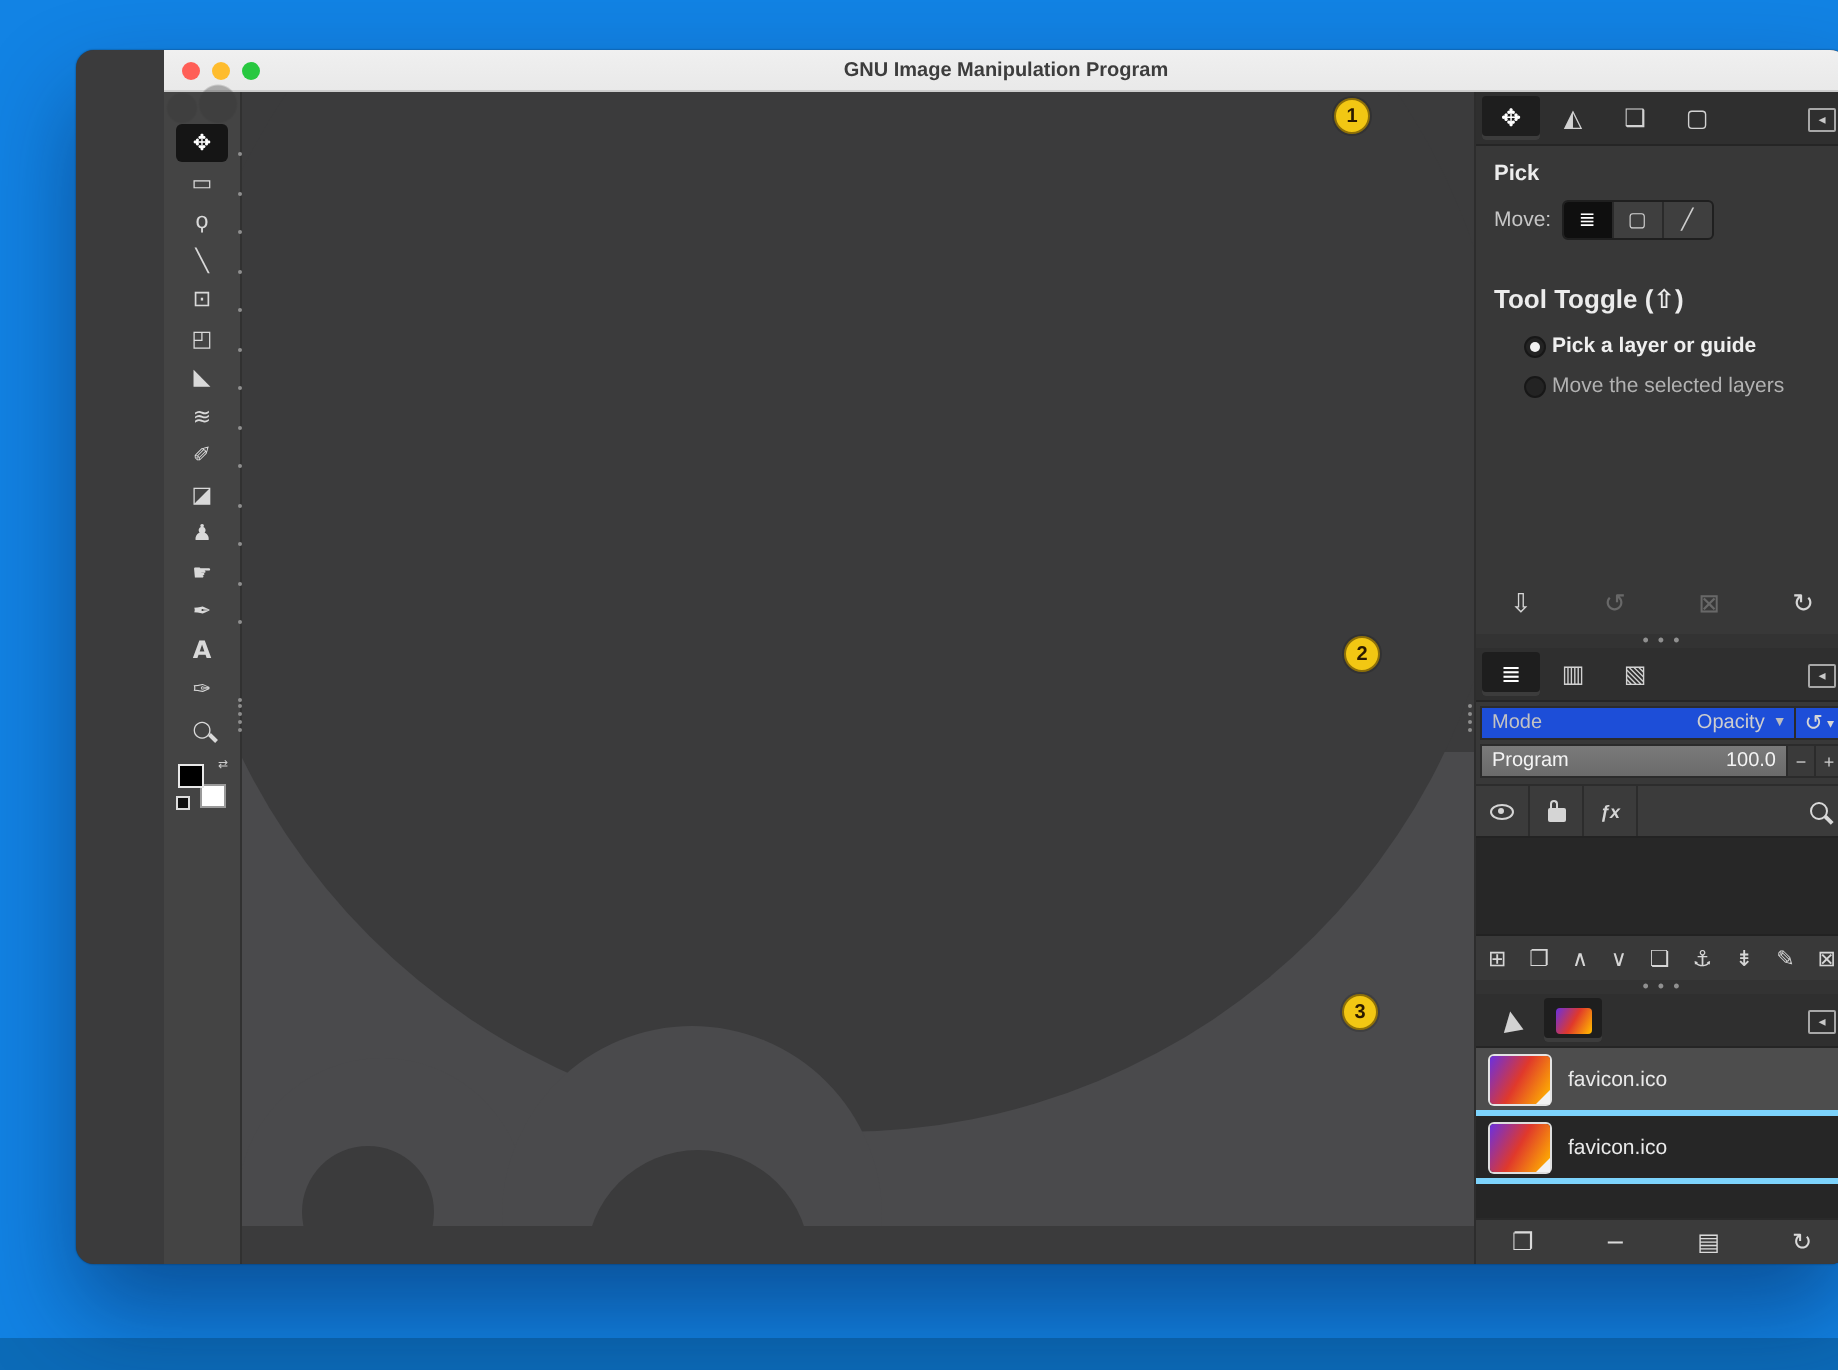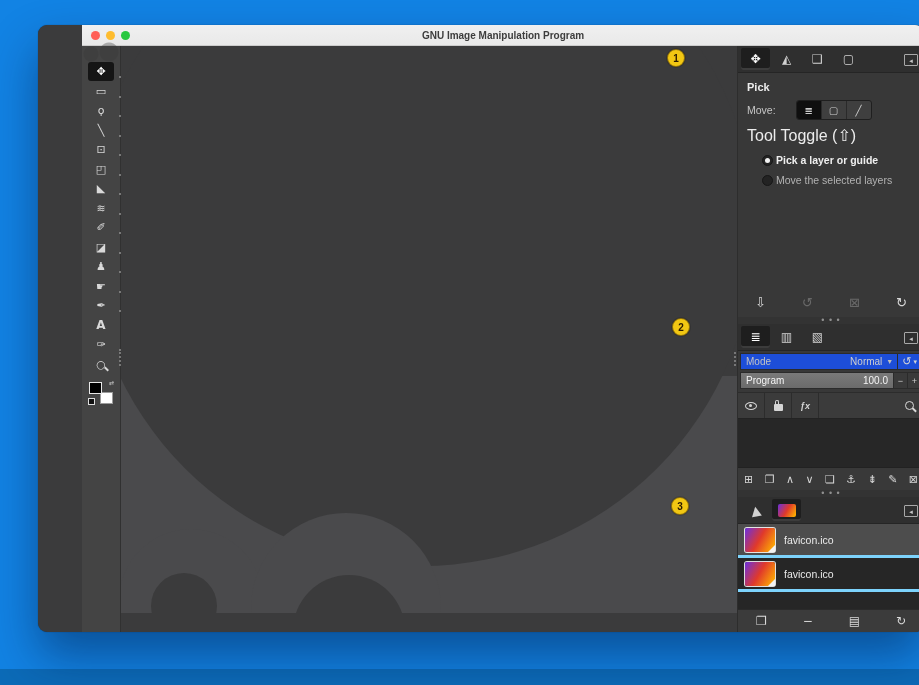--- a/index.html
+++ b/index.html
@@ -73,29 +73,29 @@
   .panel-menu{position:absolute;right:6px;top:8px;width:12px;height:10px;border:1px solid #a8a8a8;border-radius:1px;
     display:flex;align-items:center;justify-content:center;color:#c9c9c9;font-size:7px;line-height:1;}
   .tab .tab-thumb{display:none;width:18px;height:13px;border-radius:2px;
     background:linear-gradient(120deg,#6a30e0 0%,#e0392b 50%,#ffb300 95%);}
   .tab.thumbtab .tab-thumb{display:block;}
   .k-pointer .glyph{transform:rotate(-10deg);font-size:13px;}
 
   
   .opt-body{flex:1;display:flex;flex-direction:column;padding:6px 9px 5px;box-sizing:border-box;}
   .opt-title{font-size:11px;font-weight:bold;color:#ececec;margin:2px 0 7px;}
-  .move-row{display:flex;align-items:center;gap:20px;}
+  .move-row{display:flex;align-items:center;gap:5px;}
   .move-label{font-size:10.5px;color:#c6c6c6;}
   .btn-group{display:flex;border:1px solid #1f1f1f;border-radius:3px;overflow:hidden;background:#3f3f3f;}
   .mini-btn{width:24px;height:18px;display:flex;align-items:center;justify-content:center;
     color:#cfcfcf;font-size:10px;border-right:1px solid #2a2a2a;}
   .mini-btn:last-child{border-right:none;}
   .mini-btn .glyph{font-family:"DejaVu Sans",sans-serif;}
   .mini-btn.active{background:#0f0f0f;color:#ffffff;}
-  .toggle-label{font-size:16px;font-weight:normal;color:#ececec;margin:6px 0 5px;}
+  .toggle-label{font-size:13px;font-weight:bold;color:#ececec;margin:22px 0 5px;}
   .radio-row{display:flex;align-items:center;gap:3px;margin:4px 0 4px 15px;}
   .radio{width:11px;height:11px;border-radius:50%;background:#232323;border:1px solid #171717;
     display:flex;align-items:center;justify-content:center;box-sizing:border-box;}
   .radio i{display:none;width:5px;height:5px;border-radius:50%;background:#f2f2f2;}
   .radio-row.sel .radio i{display:block;}
   .radio-label{font-size:10.5px;color:#b2b2b2;}
   .radio-row.sel .radio-label{color:#efefef;font-weight:bold;}
   .opt-footer{margin-top:auto;display:flex;justify-content:space-between;align-items:center;padding:0 8px 2px;}
   .fbtn{color:#d6d6d6;font-size:13px;}
   .fbtn .glyph{font-family:"DejaVu Sans",sans-serif;}
@@ -330,21 +330,21 @@
               </div><div class="tab k-channels">
                 <span class="glyph">▥</span>
               </div><div class="tab k-paths">
                 <span class="glyph">▧</span>
               </div></div>
           <span class="panel-menu">◂</span>
         </div>
         <div class="mode-row">
           <span>Mode</span>
           <span class="mode-value">
-            <span>Normal</span>
+            <span>Opacity</span>
             <span class="arr">▼</span>
           </span>
           <span class="mode-reset">
             <span class="glyph">↺</span>
             <span class="arr">▾</span>
           </span>
         </div>
         <div class="opacity-row">
           <div class="slider-fill">
             <span>Program</span>

